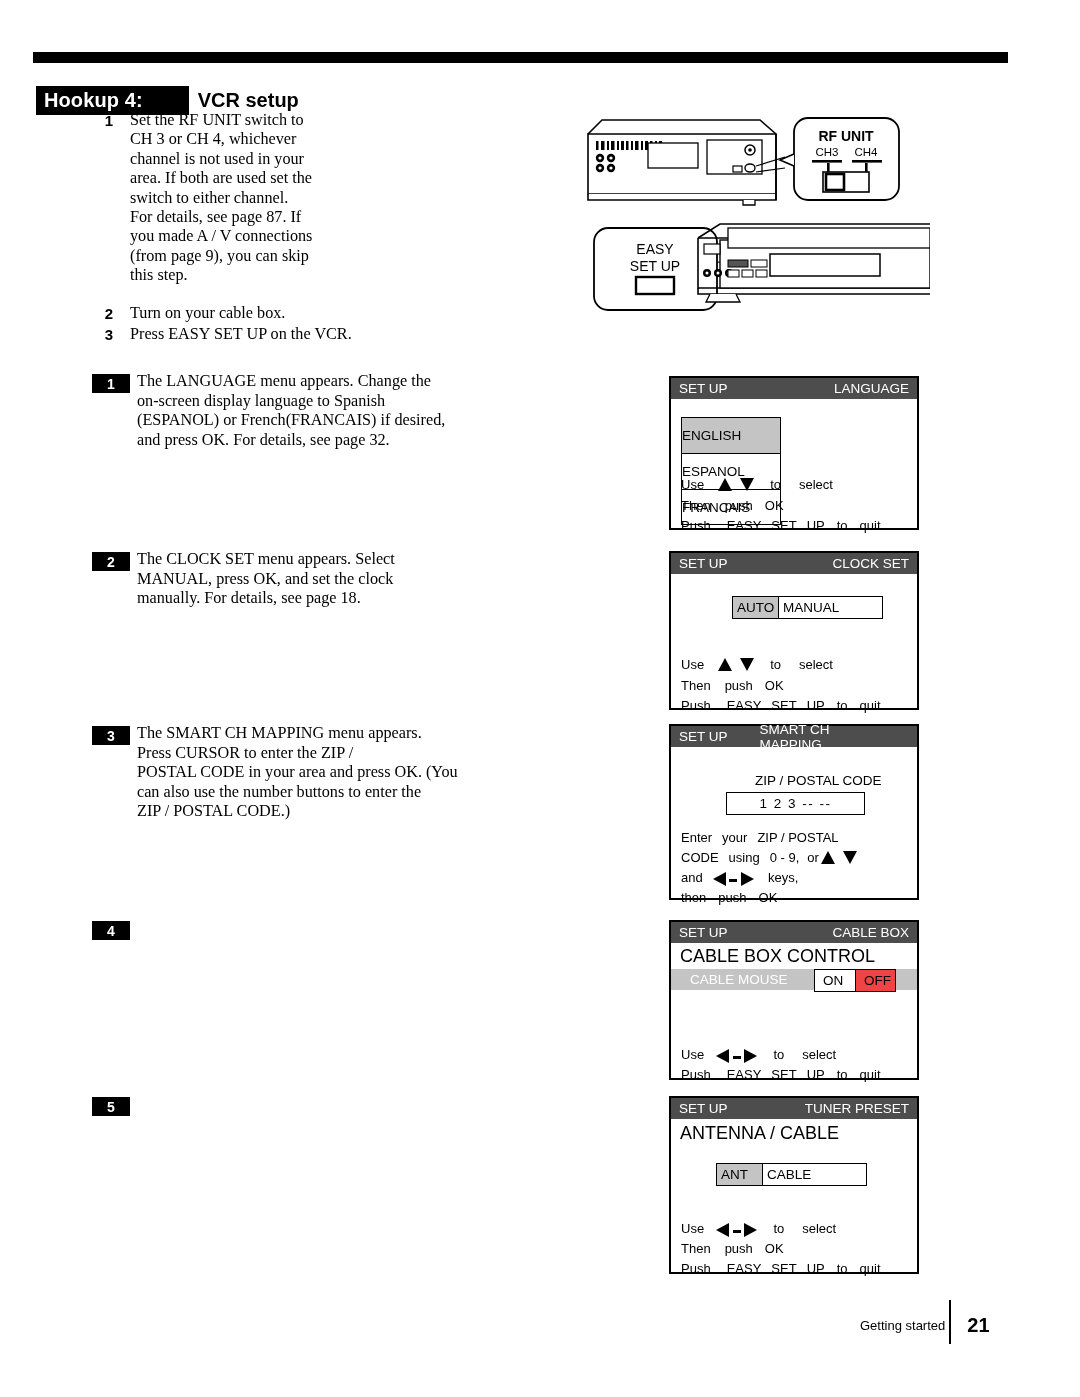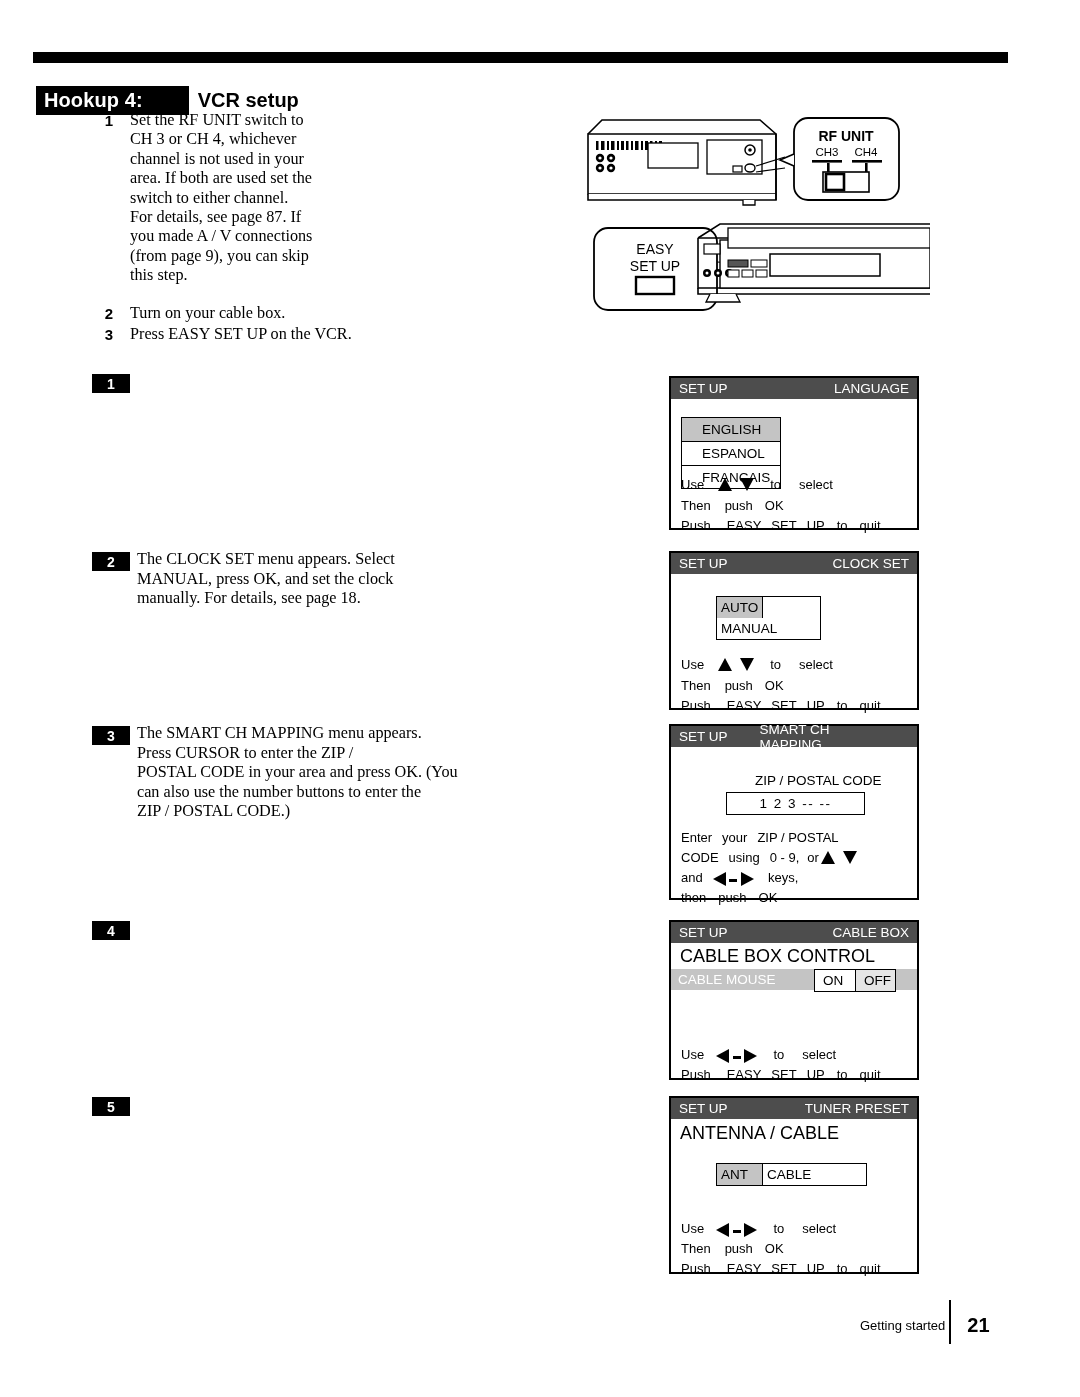--- a/index.html
+++ b/index.html
@@ -88,22 +88,22 @@
     position:relative;
   }
   .osd-bar .left{position:absolute;left:8px;}
   .osd-bar .right{position:absolute;right:8px;}
   .osd-bar .center-right{position:absolute;left:50%;transform:translateX(-28%);}
 
   .osd-body{position:relative;height:calc(100% - 21px);}
 
   .lang-list{position:absolute;left:10px;top:18px;}
   .lang-item{
-    width:100px;height:24px;border:1.6px solid #000;border-bottom:none;
-    font-size:13.5px;display:flex;align-items:center;padding-left:20px;
+    width:100px;height:36px;border:1.6px solid #000;border-bottom:none;
+    font-size:13.5px;display:flex;align-items:center;padding-left:0;
     background:#fff;box-sizing:border-box;
   }
   .lang-item:last-child{border-bottom:1.6px solid #000;}
   .lang-item.sel{background:#c4c4c4;}
 
   .hint{position:absolute;font-size:13px;display:flex;align-items:center;}
   .hint span{display:inline-block;}
 
   .gap-w{display:inline-block;}
 
@@ -130,24 +130,24 @@
   .zip-label{position:absolute;font-size:13.5px;}
   .zip-box{
     position:absolute;border:1.8px solid #000;width:137px;height:21px;
     display:flex;align-items:center;justify-content:center;font-size:13.5px;
     letter-spacing:1.5px;
   }
 
   .subtitle-line{position:absolute;font-size:18px;}
 
   .cm-row{position:absolute;left:0;right:0;height:21px;background:#c4c4c4;display:flex;align-items:center;}
-  .cm-row .lbl{color:#fff;font-size:13.5px;padding-left:7px;}
+  .cm-row .lbl{color:#fff;font-size:13.5px;padding-left:19px;}
   .cm-onoff{position:absolute;left:143px;top:0;display:flex;border:1.8px solid #000;}
   .cm-onoff .opt{width:40px;height:21px;display:flex;align-items:center;padding-left:8px;font-size:13.5px;box-sizing:border-box;background:#fff;}
-  .cm-onoff .opt.b{border-left:1.8px solid #000;background:#e5e5e5;text-align:center;}
+  .cm-onoff .opt.b{border-left:1.8px solid #000;background:#ef4444;text-align:center;}
 
   
   .footer{position:absolute;left:860px;top:1306px;display:flex;align-items:center;}
   .footer-label{font-family:"Liberation Sans", sans-serif;font-size:13px;}
   .footer-sep{width:2px;height:44px;background:#000;margin-left:4px;margin-top:-6px;}
   .footer-page{font-family:"Liberation Sans", sans-serif;font-weight:bold;font-size:20px;margin-left:16px;}
 </style>
 </head>
 <body>
 
@@ -181,20 +181,24 @@
     <div class="step-gap-b"></div>
     <div class="step">
       <div class="step-num">3</div>
       <div class="step-body">Press EASY SET UP on the VCR.</div>
     </div>
   </div>
 
   <div class="substeps">
     <div class="substep" style="top:0px;left:0px;">
       <div class="substep-num">1</div>
+      <div class="substep-body">The LANGUAGE menu appears.  Change the
+on-screen display language to Spanish
+(ESPANOL) or French(FRANCAIS) if desired,
+and press OK. For details, see page 32.</div>
     </div>
     <div class="substep" style="top:178px;left:0px;">
       <div class="substep-num">2</div>
       <div class="substep-body">The CLOCK SET menu appears.  Select
 MANUAL,  press OK, and set the clock
 manually.  For details, see page 18.</div>
     </div>
     <div class="substep" style="top:352px;left:0px;">
       <div class="substep-num">3</div>
       <div class="substep-body">The SMART CH MAPPING menu appears.
@@ -357,21 +361,21 @@
       </div>
     </div>
   </div>
 
   <div class="osd" style="left:669px;top:551px;width:250px;height:159px;">
     <div class="osd-bar">
       <span class="left">SET UP</span>
       <span class="right">CLOCK SET</span>
     </div>
     <div class="osd-body">
-      <div class="optpair" style="left:45px;top:22px;flex-direction:column;">
+      <div class="optpair" style="left:61px;top:22px;">
         <div class="opt a sel">AUTO</div>
         <div class="opt b">MANUAL</div>
       </div>
       <div class="hint" style="left:10px;top:83px;">
         <span>Use</span>
         <span class="gap-w" style="width:14px"></span>
         <span class="arw arw-up"></span>
         <span class="gap-w" style="width:8px"></span>
         <span class="arw arw-dn"></span>
         <span class="gap-w" style="width:16px"></span>

